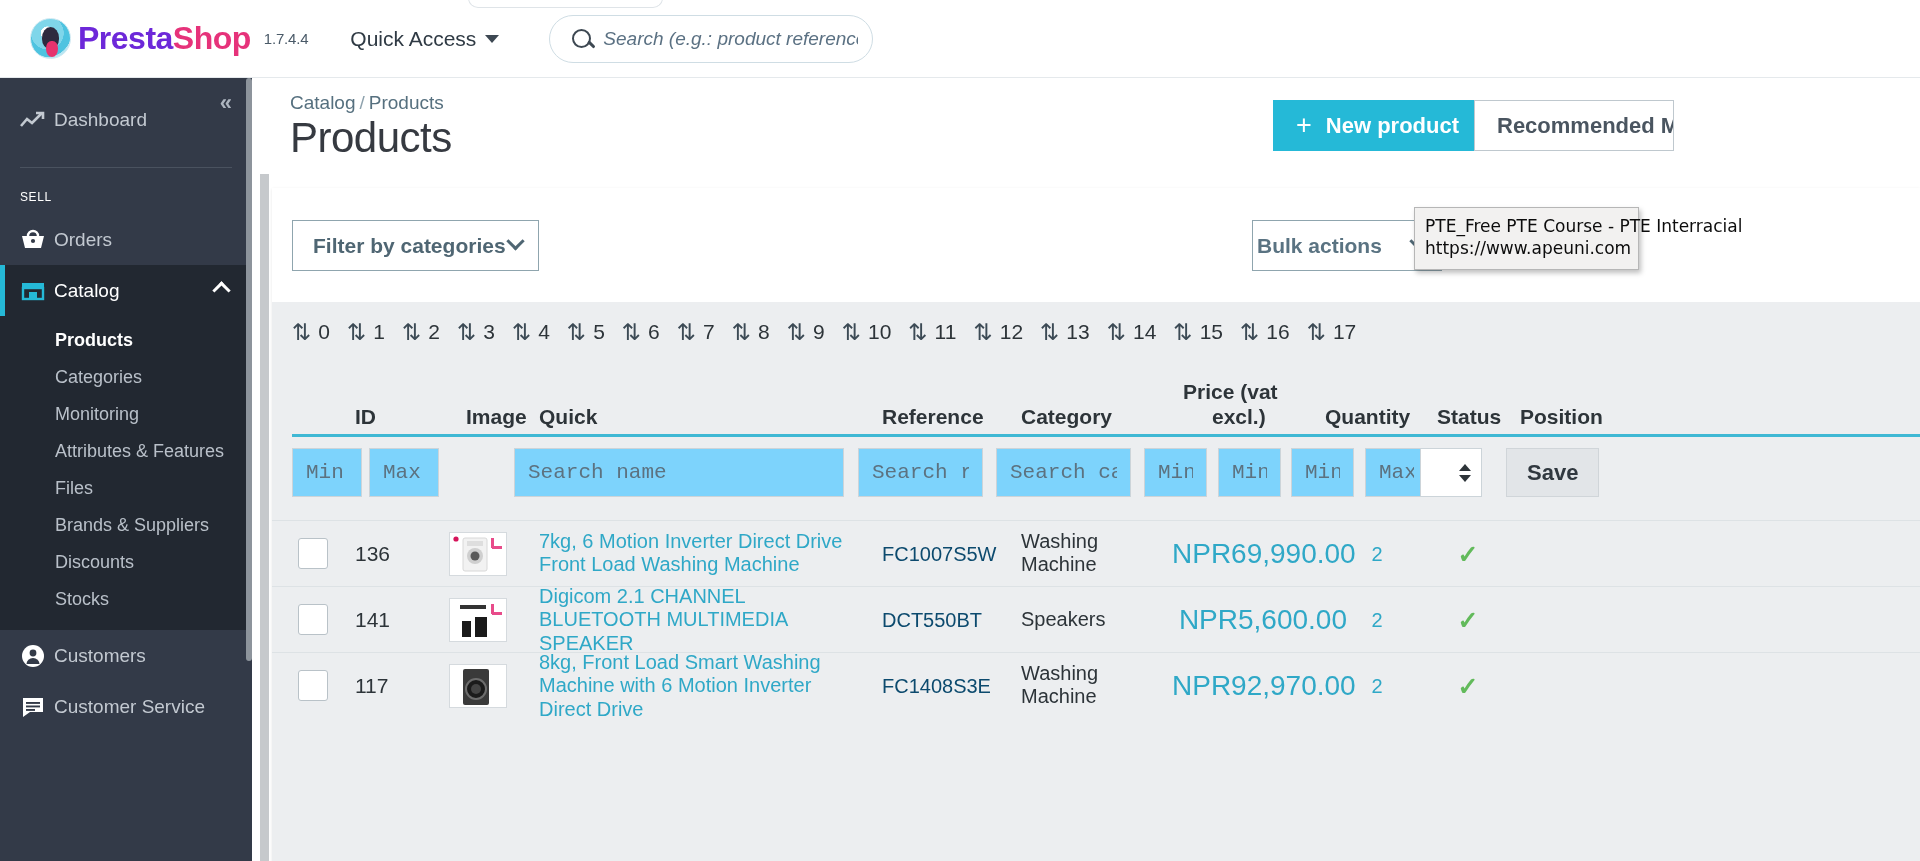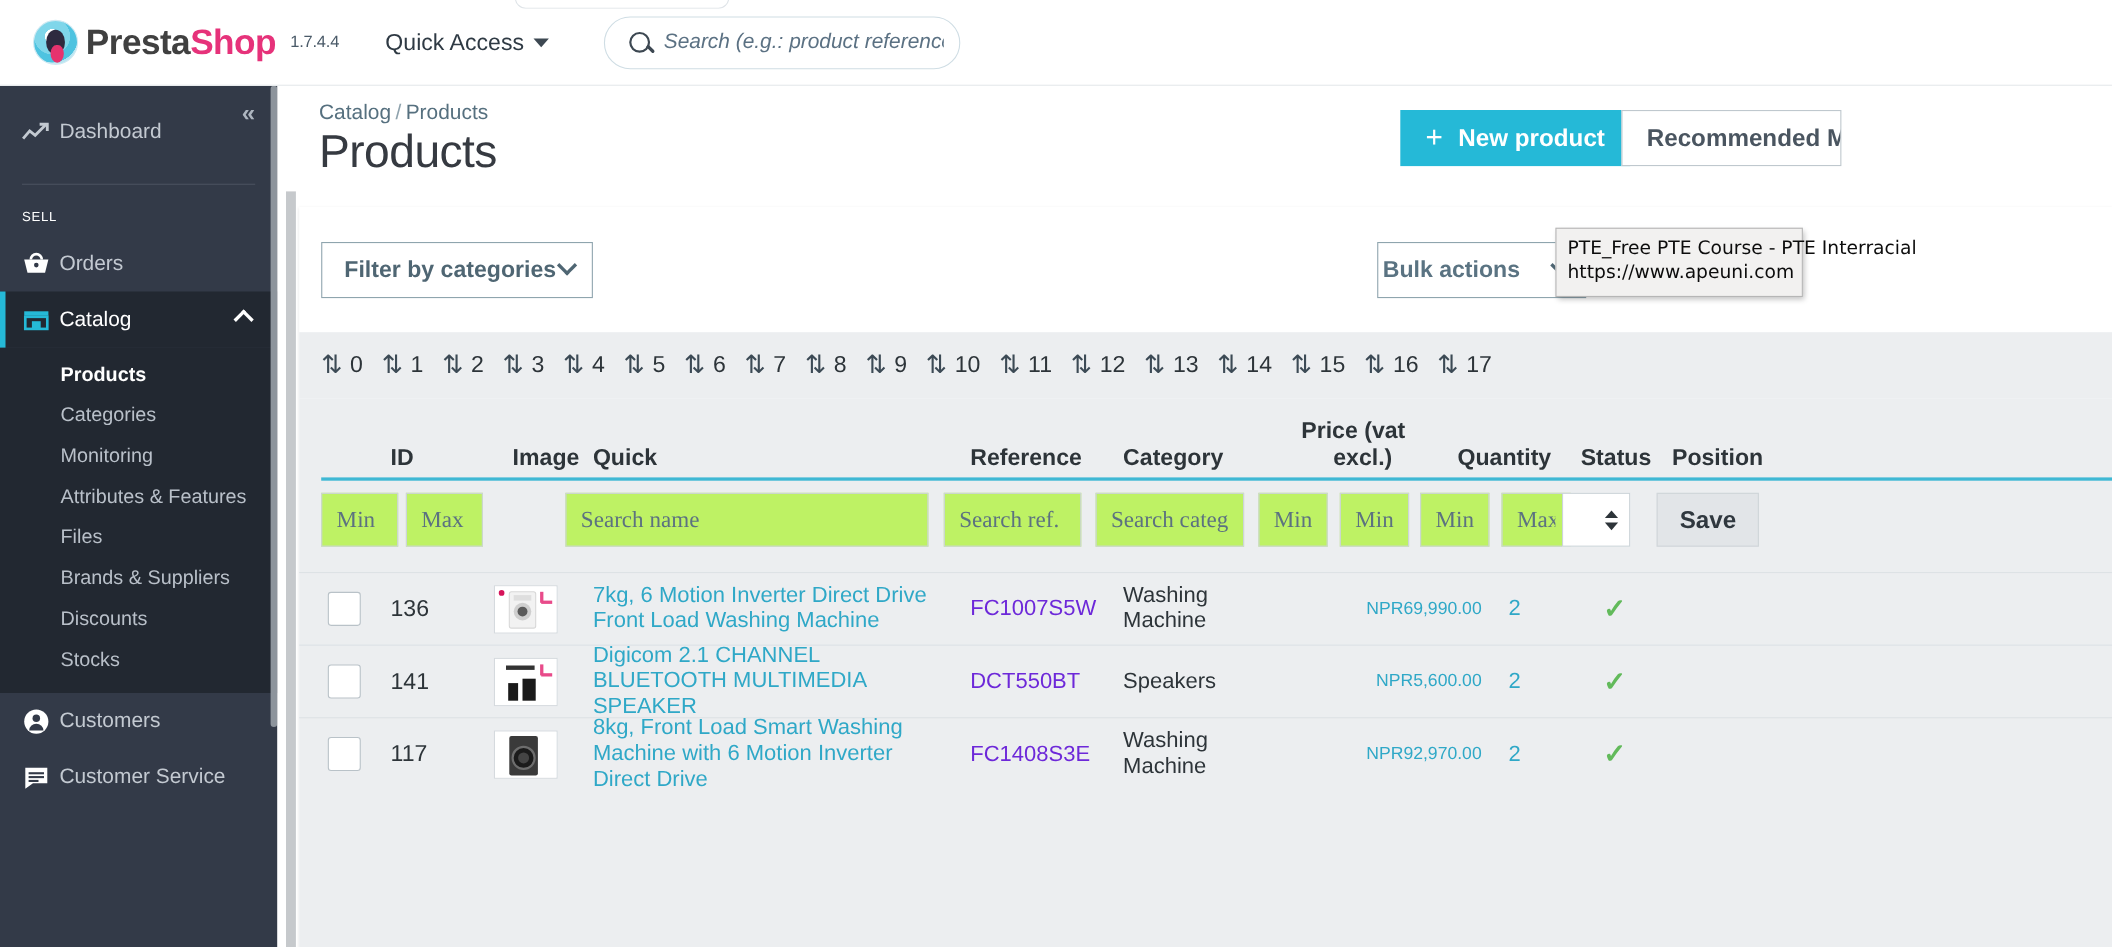--- a/index.html
+++ b/index.html
@@ -33,21 +33,21 @@
     content: ""; position: absolute; left: 11px; top: 8px;
     width: 17px; height: 22px; border-radius: 50% 50% 45% 45%;
     background: #2e2a3f;
   }
   .ps-bird::after {
     content: ""; position: absolute; left: 15px; top: 22px;
     width: 12px; height: 16px; border-radius: 45% 45% 50% 50%;
     background: #e6336e;
   }
   .ps-word { font-size: 32px; font-weight: bold; letter-spacing: -0.5px; margin-left: 7px; }
-  .ps-word .a { color: #404040; }
+  .ps-word .a { color: #6d28d9; }
   .ps-word .b { color: #e6327a; }
   .ps-version { font-size: 15px; color: #4a5a68; margin-left: 13px; letter-spacing: -0.2px; }
   #quick-access {
     margin-left: 42px; font-size: 21px; color: #2f3a44;
     display: flex; align-items: center; gap: 9px; cursor: pointer;
   }
   .caret-dn { width: 0; height: 0; border-left: 7px solid transparent; border-right: 7px solid transparent; border-top: 8px solid #3d4852; }
   #search-box {
     margin-left: 50px; width: 324px; height: 48px;
     border: 1px solid #cfdde4; border-radius: 24px; background: #fff;
@@ -149,23 +149,23 @@
   }
   #tooltip div { font-size: 17px; color: #0c0c0c; font-family: "DejaVu Sans", sans-serif; white-space: nowrap; }
 
   
   #tbl { position: absolute; left: 0; top: 174px; width: 1648px; height: 506px; background:#eceef0; }
   .thead { position: relative; height: 74px; }
   .th { position: absolute; font-size: 21px; font-weight: bold; color: #2d3439; }
   #th-underline { position: absolute; left: 20px; top: 72px; width: 1628px; height: 3px; background: #3fb8d4; }
   .frow { position: absolute; top: 86px; }
   .finput {
-    border: 1px solid #ccd4d9; background: #bef264; height: 49px;
+    border: 1px solid #ccd4d9; background: #7dd3fc; height: 49px;
     font-size: 21px; color: #5c7280; padding: 0 13px;
-    font-family: Liberation Serif, serif; outline: none;
+    font-family: Liberation Mono, monospace; outline: none;
   }
   .finput::placeholder { color: #5c7280; opacity: 1; }
   #fselect {
     position: absolute; top: 86px; left: 1148px; width: 62px; height: 49px;
     border: 1px solid #ccd4d9; background: #fff; display:flex; align-items:center; justify-content:flex-end; padding-right:10px; cursor:pointer;
   }
   .spin { display: flex; flex-direction: column; gap: 4px; }
   .spin i { width: 0; height: 0; border-left: 6px solid transparent; border-right: 6px solid transparent; display:block; }
   .spin .up { border-bottom: 7px solid #2d3439; }
   .spin .dn { border-top: 7px solid #2d3439; }
@@ -179,23 +179,23 @@
   .cb {
     position: absolute; left: 26px; top: 17px; width: 30px; height: 31px;
     border: 1px solid #b9c2c8; background: #fff; border-radius: 3px; cursor: pointer;
   }
   .c-id { position: absolute; left: 83px; font-size: 21px; color: #2d3439; }
   .thumb {
     position: absolute; left: 177px; top: 11px; width: 58px; height: 44px;
     border: 1px solid #d5dade; background: #fff; overflow: hidden;
   }
   .c-name { position: absolute; left: 267px; width: 330px; font-size: 20px; color: #2fa8c7; line-height: 1.18; cursor: pointer; }
-  .c-ref { position: absolute; left: 610px; font-size: 20px; color: #6d28d9; }
+  .c-ref { position: absolute; left: 610px; font-size: 20px; color: #0c4a6e; }
   .c-cat { position: absolute; left: 749px; width: 120px; font-size: 20px; color: #2d3439; line-height: 1.18; }
-  .c-price { position: absolute; left: 900px; width: 175px; text-align: right; font-size: 16px; color: #2fa8c7; }
+  .c-price { position: absolute; left: 900px; width: 175px; text-align: right; font-size: 28px; color: #2fa8c7; }
   .c-qty { position: absolute; left: 1085px; width: 40px; text-align: center; font-size: 20px; color: #2fa8c7; }
   .c-status { position: absolute; left: 1176px; width: 40px; text-align:center; font-size: 25px; color: #62ba5b; font-weight:bold; }
   .mid { top: 50%; transform: translateY(-50%); }
 </style>
 </head>
 <body>
 
 <div id="topbar">
   <div id="pill-stub"></div>
 

